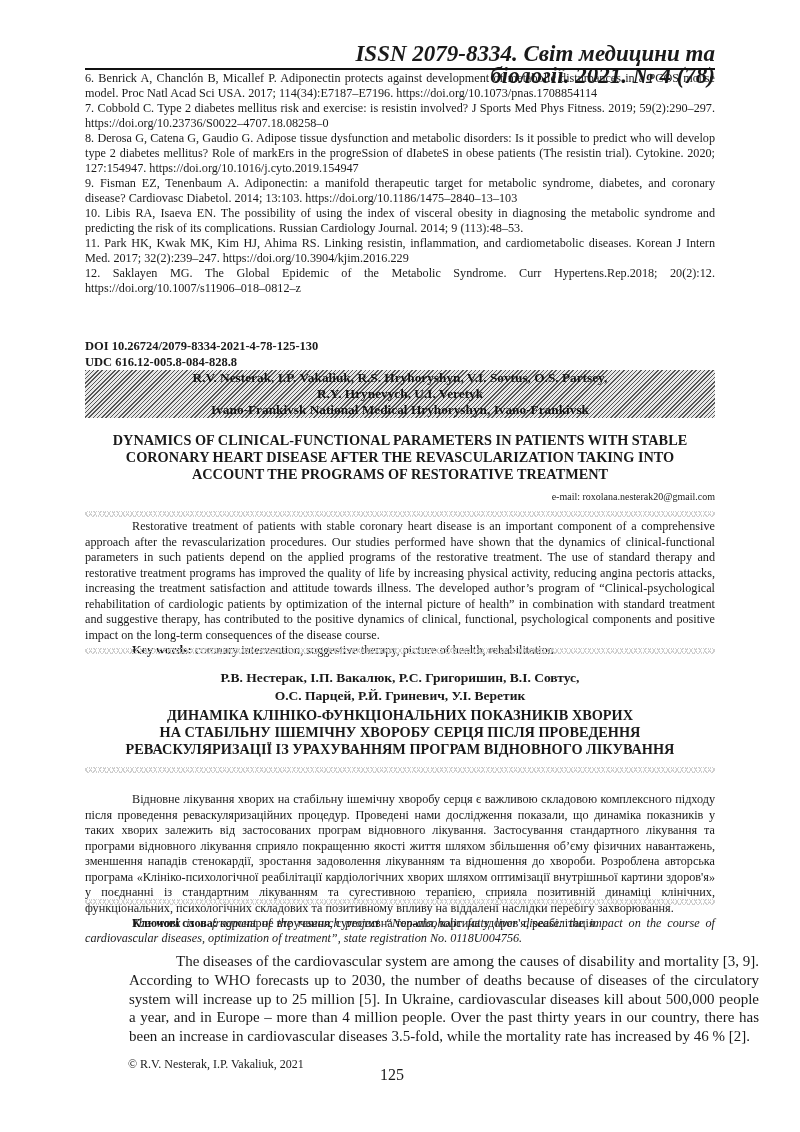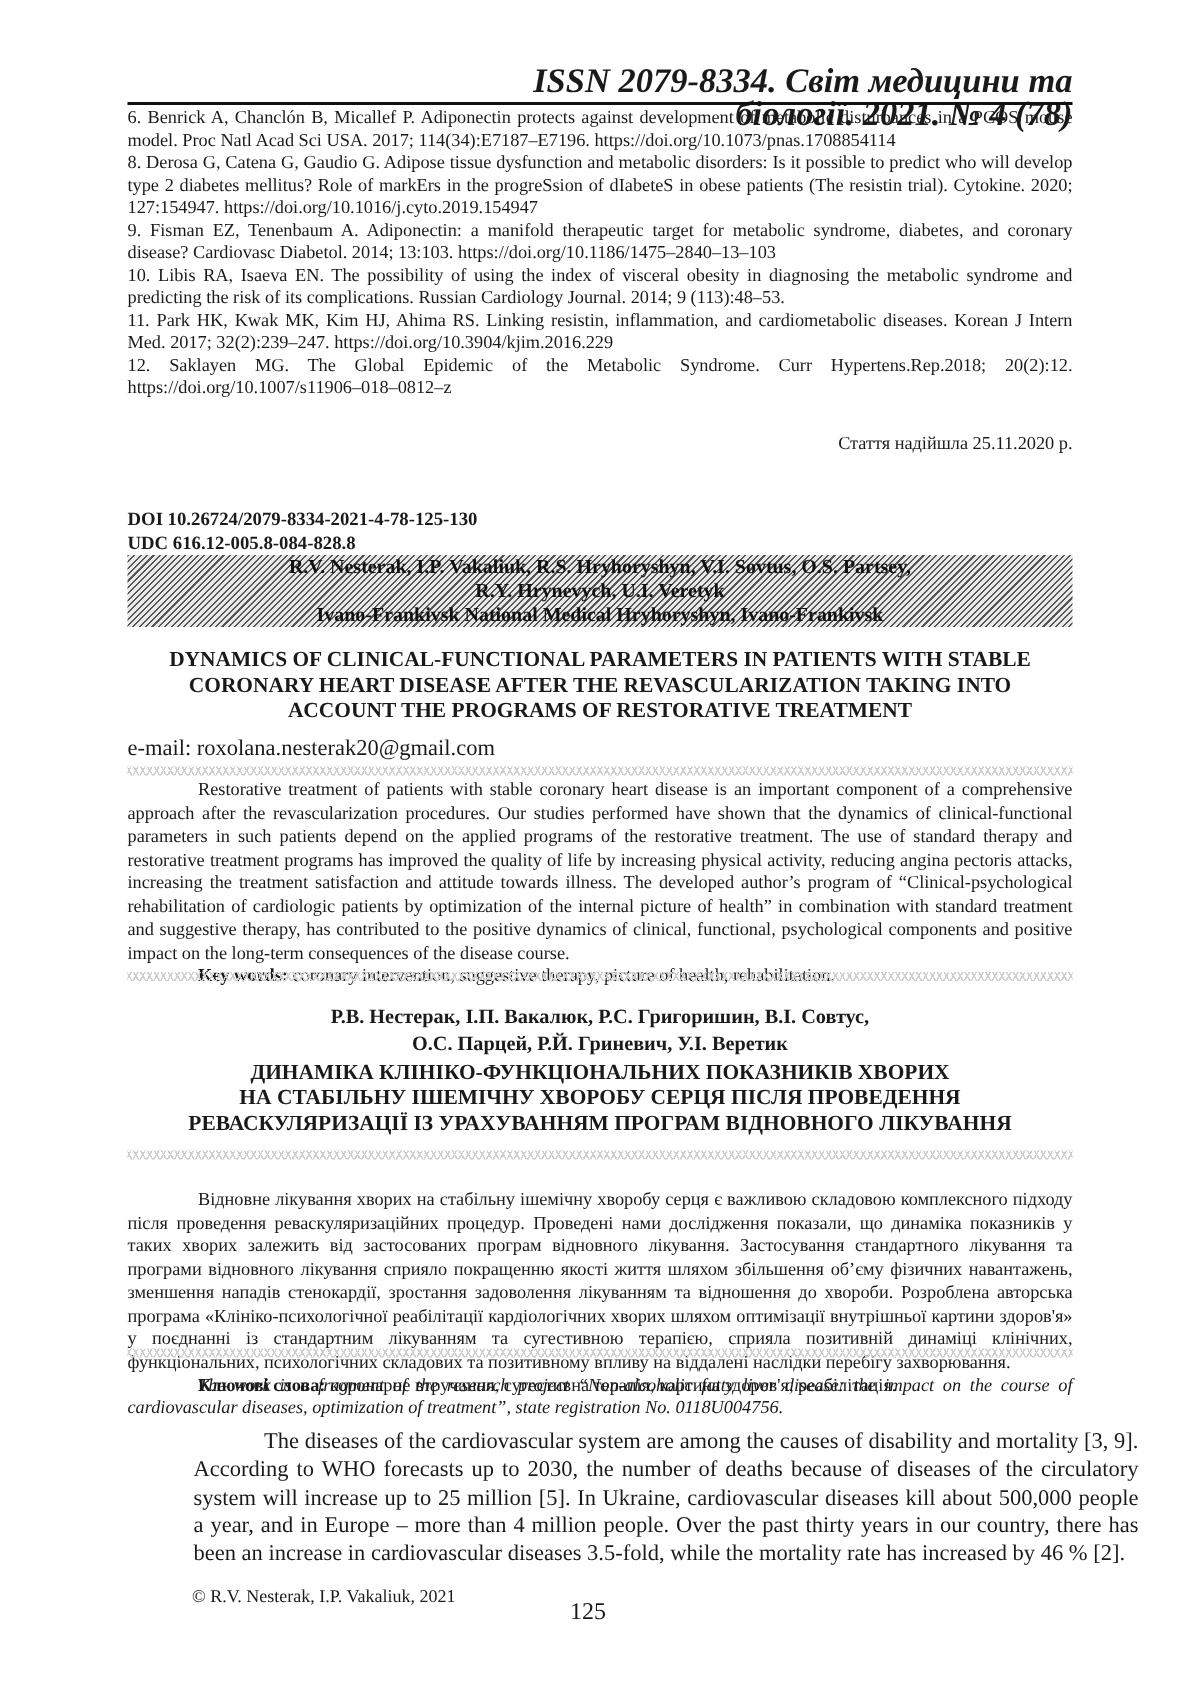--- a/index.html
+++ b/index.html
@@ -11,21 +11,21 @@
   .header-rule { position:absolute; left:85px; top:68px; width:630px; height:2px; background:#111; }
   .refs { position:absolute; left:85px; top:71px; width:630px; font-size:12.2px; line-height:15px; text-align:justify; }
   .refs p { margin:0; }
   .received { position:absolute; left:85px; top:288px; width:630px; text-align:right; font-size:12.2px; }
   .doi { position:absolute; left:85px; top:339px; font-size:12.5px; font-weight:bold; line-height:15.5px; }
   .hatch { position:absolute; left:85px; top:370px; width:630px; height:48px;
            background: repeating-linear-gradient(135deg,#555 0 1px,#e8e8e8 1px 3px);
            text-align:center; font-weight:bold; font-size:13.3px; line-height:16px; color:#111; }
   .hatch span { display:block; }
   .title-en { position:absolute; left:85px; top:432px; width:630px; text-align:center; font-weight:bold; font-size:14.3px; line-height:17px; }
-  .email { position:absolute; left:85px; top:491px; width:630px; font-size:15px; }
+  .email { position:absolute; left:85px; top:491px; width:630px; text-align:right; font-size:10px; }
   .wave { position:absolute; left:85px; width:630px; height:6px;
           background: repeating-linear-gradient(60deg,transparent 0 2px,#cfcfcf 2px 3px,transparent 3px 4px),
                       repeating-linear-gradient(-60deg,transparent 0 2px,#cfcfcf 2px 3px,transparent 3px 4px); }
   .abstract { position:absolute; left:85px; width:630px; font-size:12.2px; line-height:15.5px; text-align:justify; }
   .abstract p { margin:0; text-indent:47px; }
   .abstract .kw { text-indent:47px; }
   .abstract b { font-weight:bold; }
   .authors-ua { position:absolute; left:85px; top:669px; width:630px; text-align:center; font-weight:bold; font-size:13.5px; line-height:17.5px; }
   .title-ua { position:absolute; left:85px; top:707px; width:630px; text-align:center; font-weight:bold; font-size:14.3px; line-height:17px; }
   .title-ua span, .authors-ua span, .title-en span { display:block; }
@@ -39,28 +39,28 @@
 </head>
 <body>
 
 <div class="page">
 
   <div class="header">ISSN 2079-8334. Світ медицини та біології. 2021. № 4 (78)</div>
   <div class="header-rule"></div>
 
   <div class="refs">
     <p>6. Benrick A, Chanclón B, Micallef P. Adiponectin protects against development of metabolic disturbances in a PCOS mouse model. Proc Natl Acad Sci USA. 2017; 114(34):E7187–E7196. https://doi.org/10.1073/pnas.1708854114</p>
+    <p>7. Cobbold C. Type 2 diabetes mellitus risk and exercise: is resistin involved? J Sports Med Phys Fitness. 2019; 59(2):290–297. https://doi.org/10.23736/S0022–4707.18.08258–0</p>
     <p>8. Derosa G, Catena G, Gaudio G. Adipose tissue dysfunction and metabolic disorders: Is it possible to predict who will develop type 2 diabetes mellitus? Role of markErs in the progreSsion of dIabeteS in obese patients (The resistin trial). Cytokine. 2020; 127:154947. https://doi.org/10.1016/j.cyto.2019.154947</p>
     <p>9. Fisman EZ, Tenenbaum A. Adiponectin: a manifold therapeutic target for metabolic syndrome, diabetes, and coronary disease? Cardiovasc Diabetol. 2014; 13:103. https://doi.org/10.1186/1475–2840–13–103</p>
     <p>10. Libis RA, Isaeva EN. The possibility of using the index of visceral obesity in diagnosing the metabolic syndrome and predicting the risk of its complications. Russian Cardiology Journal. 2014; 9 (113):48–53.</p>
     <p>11. Park HK, Kwak MK, Kim HJ, Ahima RS. Linking resistin, inflammation, and cardiometabolic diseases. Korean J Intern Med. 2017; 32(2):239–247. https://doi.org/10.3904/kjim.2016.229</p>
     <p>12. Saklayen MG. The Global Epidemic of the Metabolic Syndrome. Curr Hypertens.Rep.2018; 20(2):12. https://doi.org/10.1007/s11906–018–0812–z</p>
   </div>
 
-  <div class="received">Стаття надійшла 25.11.2020 р.</div>
 
   <div class="doi">
     <div>DOI 10.26724/2079-8334-2021-4-78-125-130</div>
     <div>UDC 616.12-005.8-084-828.8</div>
   </div>
 
   <div class="hatch">
     <span>R.V. Nesterak, I.P. Vakaliuk, R.S. Hryhoryshyn, V.I. Sovtus, O.S. Partsey,</span>
     <span>R.Y. Hrynevych, U.I. Veretyk</span>
     <span>Ivano-Frankivsk National Medical Hryhoryshyn, Ivano-Frankivsk</span>

